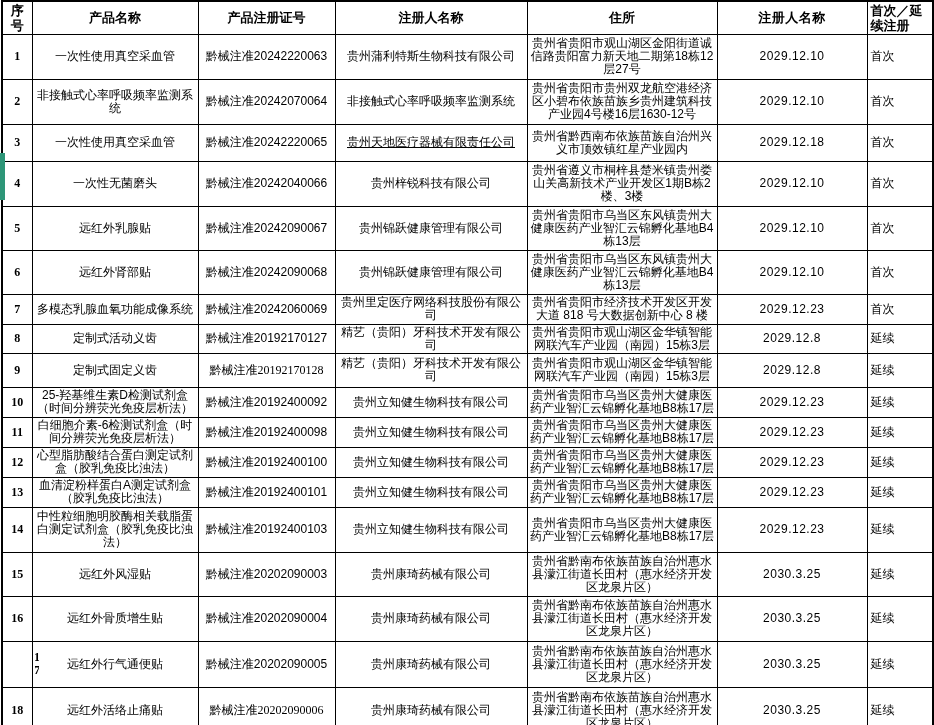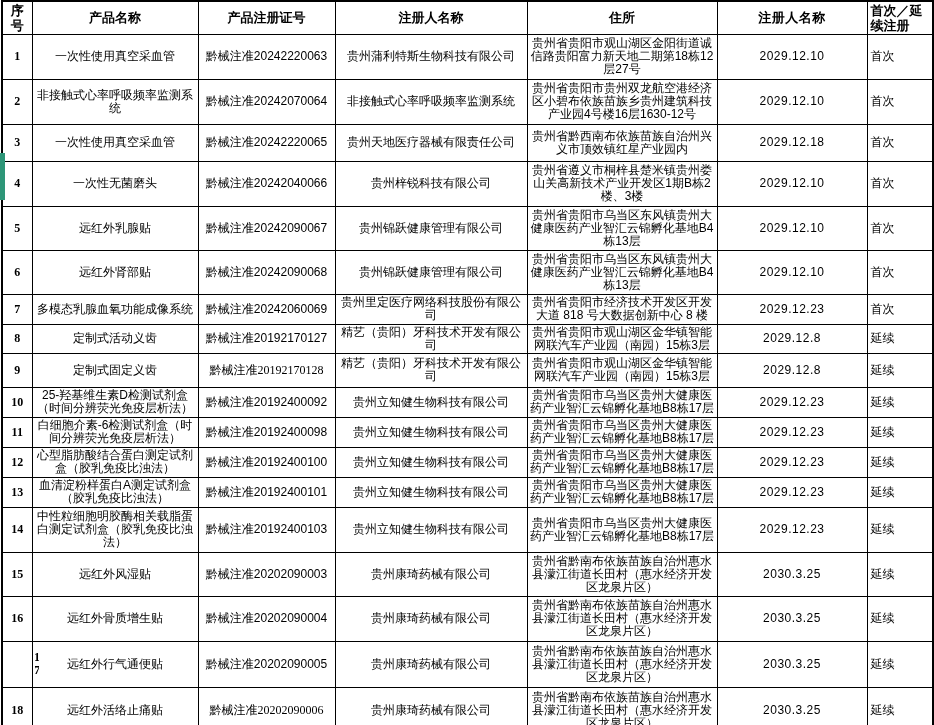--- a/index.html
+++ b/index.html
@@ -134,21 +134,21 @@
           <td class="col-no">
             <div class="cell" style="height: 28px;">3</div>
           </td>
           <td class="col-product">
             <div class="cell" style="height: 28px;">一次性使用真空采血管</div>
           </td>
           <td class="col-cert">
             <div class="cell" style="height: 28px;">黔械注准20242220065</div>
           </td>
           <td class="col-registrant">
-            <div class="cell" style="height: 36px;">贵州天地医疗器械有限责任公司</div>
+            <div class="cell" style="height: 36px; text-decoration: underline;">贵州天地医疗器械有限责任公司</div>
           </td>
           <td class="col-address">
             <div class="cell" style="height: 28px;">贵州省黔西南布依族苗族自治州兴义市顶效镇红星产业园内</div>
           </td>
           <td class="col-date">
             <div class="cell" style="height: 28px;">2029.12.18</div>
           </td>
           <td class="col-regtype">
             <div class="cell" style="height: 28px;">首次</div>
           </td>

